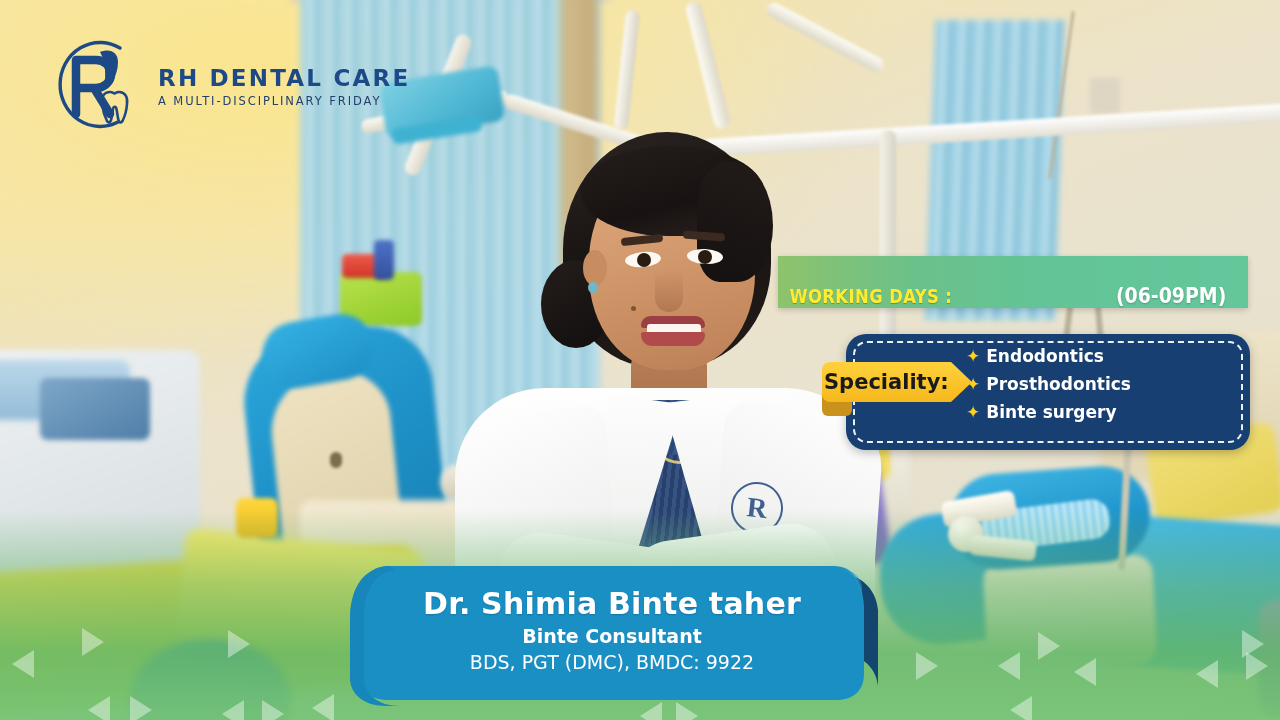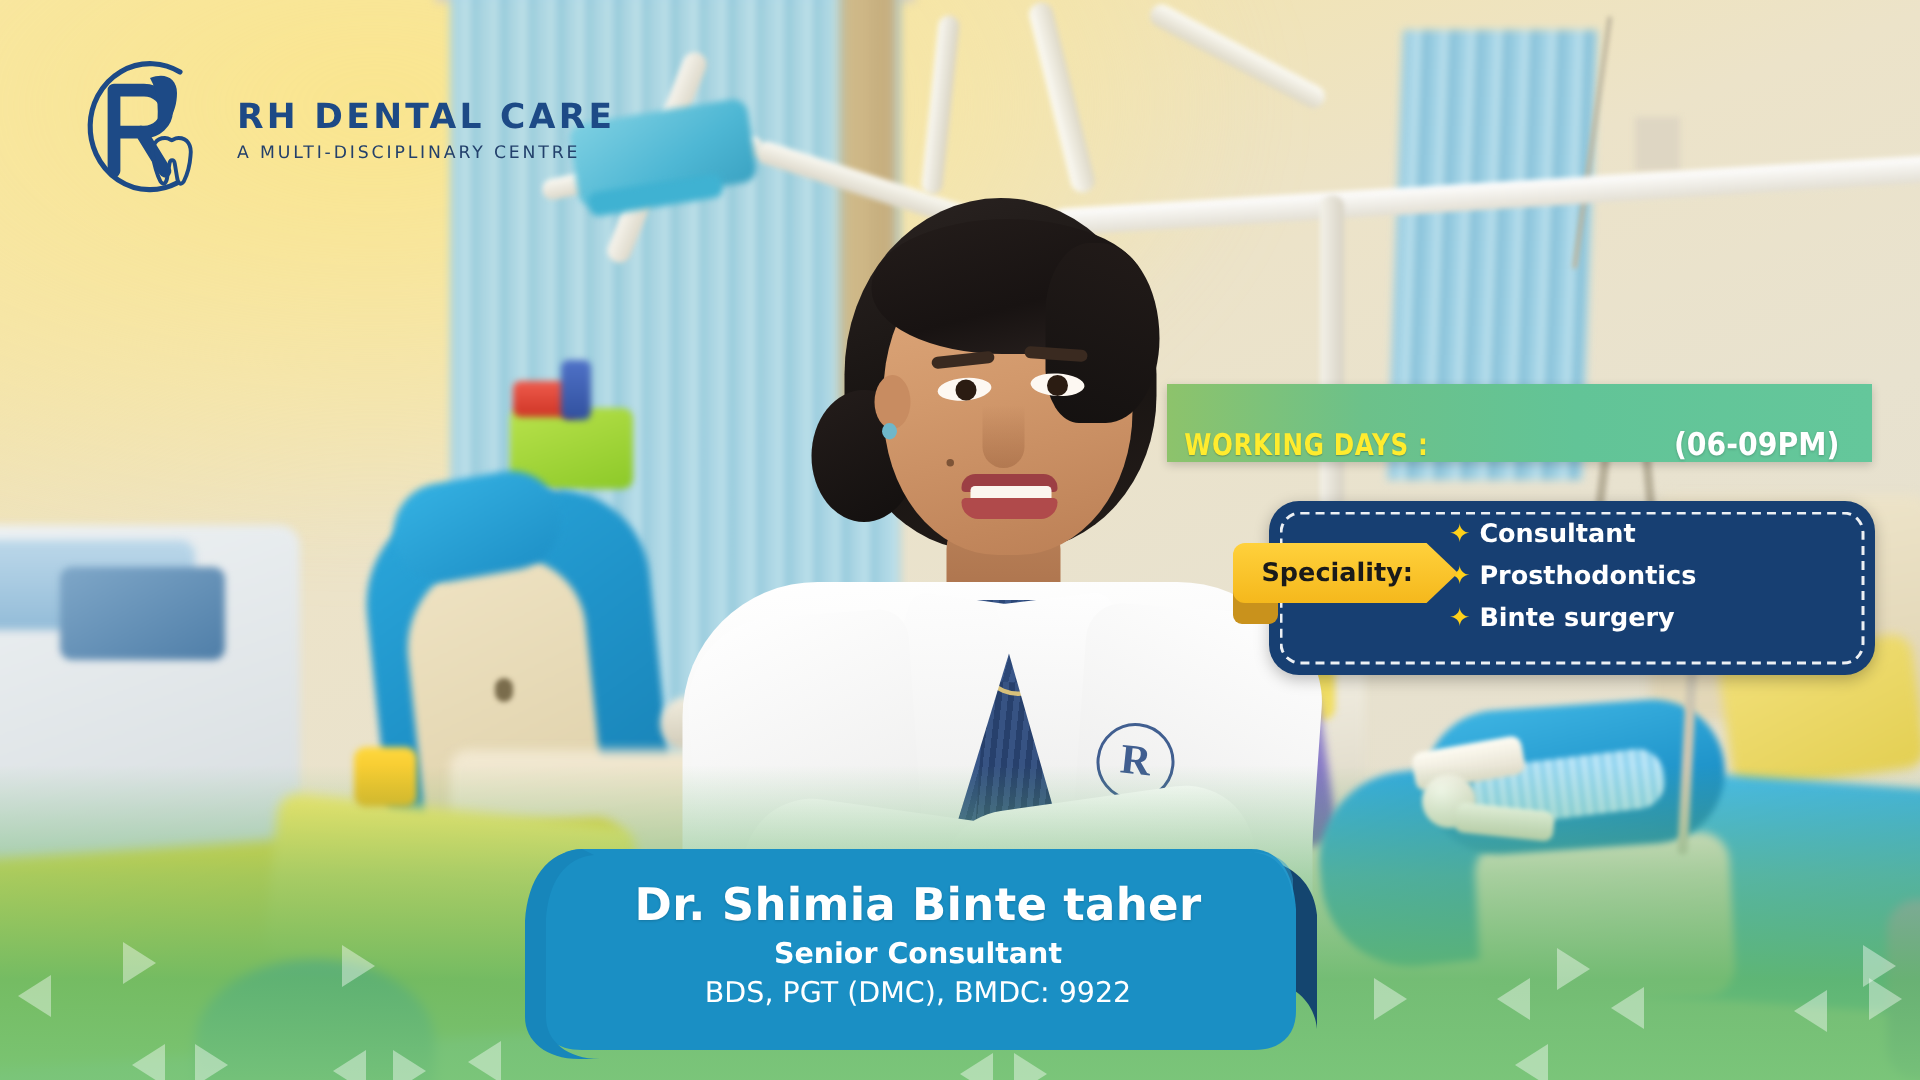--- a/index.html
+++ b/index.html
@@ -499,22 +499,22 @@
     background:#c9921c; border-radius:4px 0 6px 6px;
   }
   .spec-tag-body {
     position:absolute; left:0; top:0; width:150px; height:40px;
     background:linear-gradient(180deg,#ffd13c,#f5b81c);
     border-radius:8px 0 0 8px;
     clip-path:polygon(0 0, 86% 0, 100% 50%, 86% 100%, 0 100%);
     display:flex; align-items:center;
   }
   .spec-tag-body span {
-    color:#1a1a1a; font-weight:bold; font-size:17px;
-    padding-left:19px; font-family:"DejaVu Sans", sans-serif;
+    color:#1a1a1a; font-weight:bold; font-size:21px;
+    padding-left:2px; font-family:"DejaVu Sans", sans-serif;
     white-space:nowrap;
   }
 
   
   .banner-wrap { position:absolute; left:330px; top:566px; width:564px; height:123px; }
   .banner-svg { position:absolute; inset:0; }
   .banner-text {
     position:absolute; left:0; right:0; top:20px;
     text-align:center; color:#ffffff;
     font-family:"DejaVu Sans", sans-serif;
@@ -677,34 +677,34 @@
 
         <path d="M28 26 L28 80 M28 26 L48 26 A15 14 0 0 1 48 54 L28 54 M46 54 L62 80" fill="none" stroke="#1d4a86" stroke-width="8.5" stroke-linejoin="round" stroke-linecap="round"></path>
 
         <path d="M52 18 C62 14 70 18 70 28 C70 42 62 52 56 56 C58 42 58 28 52 18 Z" fill="#1d4a86"></path>
 
         <path d="M62 58 C56 58 53 63 54 70 C55 77 57 83 59 87 C61 90 63 88 63.5 84 L65 75 C65.5 72 68 72 68.5 75 L70 84 C70.5 88 72.5 90 74.5 87 C76.5 83 78.5 77 79 70 C80 63 77 58 71 58 C68.5 58 67 59.5 66.5 59.5 C66 59.5 64.5 58 62 58 Z" fill="none" stroke="#1d4a86" stroke-width="2.6" stroke-linejoin="round"></path>
       </svg>
     </div>
     <div class="logo-text">
       <div class="logo-title">RH DENTAL CARE</div>
-      <div class="logo-sub">A MULTI-DISCIPLINARY CENTRE</div>
+      <div class="logo-sub">A MULTI-DISCIPLINARY FRIDAY</div>
     </div>
   </div>
 
   <div class="working-bar">
     <div class="wb-label">WORKING DAYS :</div>
     <div class="wb-time">(06-09PM)</div>
   </div>
 
   <div class="spec-box">
     <div class="spec-list">
       <div class="spec-item">
         <span class="spec-star">✦</span>
-        <span>Consultant</span>
+        <span>Endodontics</span>
       </div>
       <div class="spec-item">
         <span class="spec-star">✦</span>
         <span>Prosthodontics</span>
       </div>
       <div class="spec-item">
         <span class="spec-star">✦</span>
         <span>Binte surgery</span>
       </div>
     </div>
@@ -729,18 +729,18 @@
                C524 134 534 124 534 108
                L534 40
                C532 14 522 0 504 0 Z" fill="#1a8fc4"></path>
 
       <path d="M58 0 C34 2 22 20 20 48 L20 112 C20 128 34 140 56 140 L70 140 C48 140 34 128 34 112 L34 46 C36 22 46 6 66 4 Z" fill="#1786bb"></path>
 
       <path d="M60 2 L502 2 C520 2 530 14 532 34 L532 20 C530 8 520 2 502 2 Z" fill="#2e9fd2" opacity=".5"></path>
     </svg>
     <div class="banner-text">
       <div class="bt-name">Dr. Shimia Binte taher</div>
-      <div class="bt-role">Senior Consultant</div>
+      <div class="bt-role">Binte Consultant</div>
       <div class="bt-qual">BDS, PGT (DMC), BMDC: 9922</div>
     </div>
   </div>
 
 </div>
 
 </body></html>

